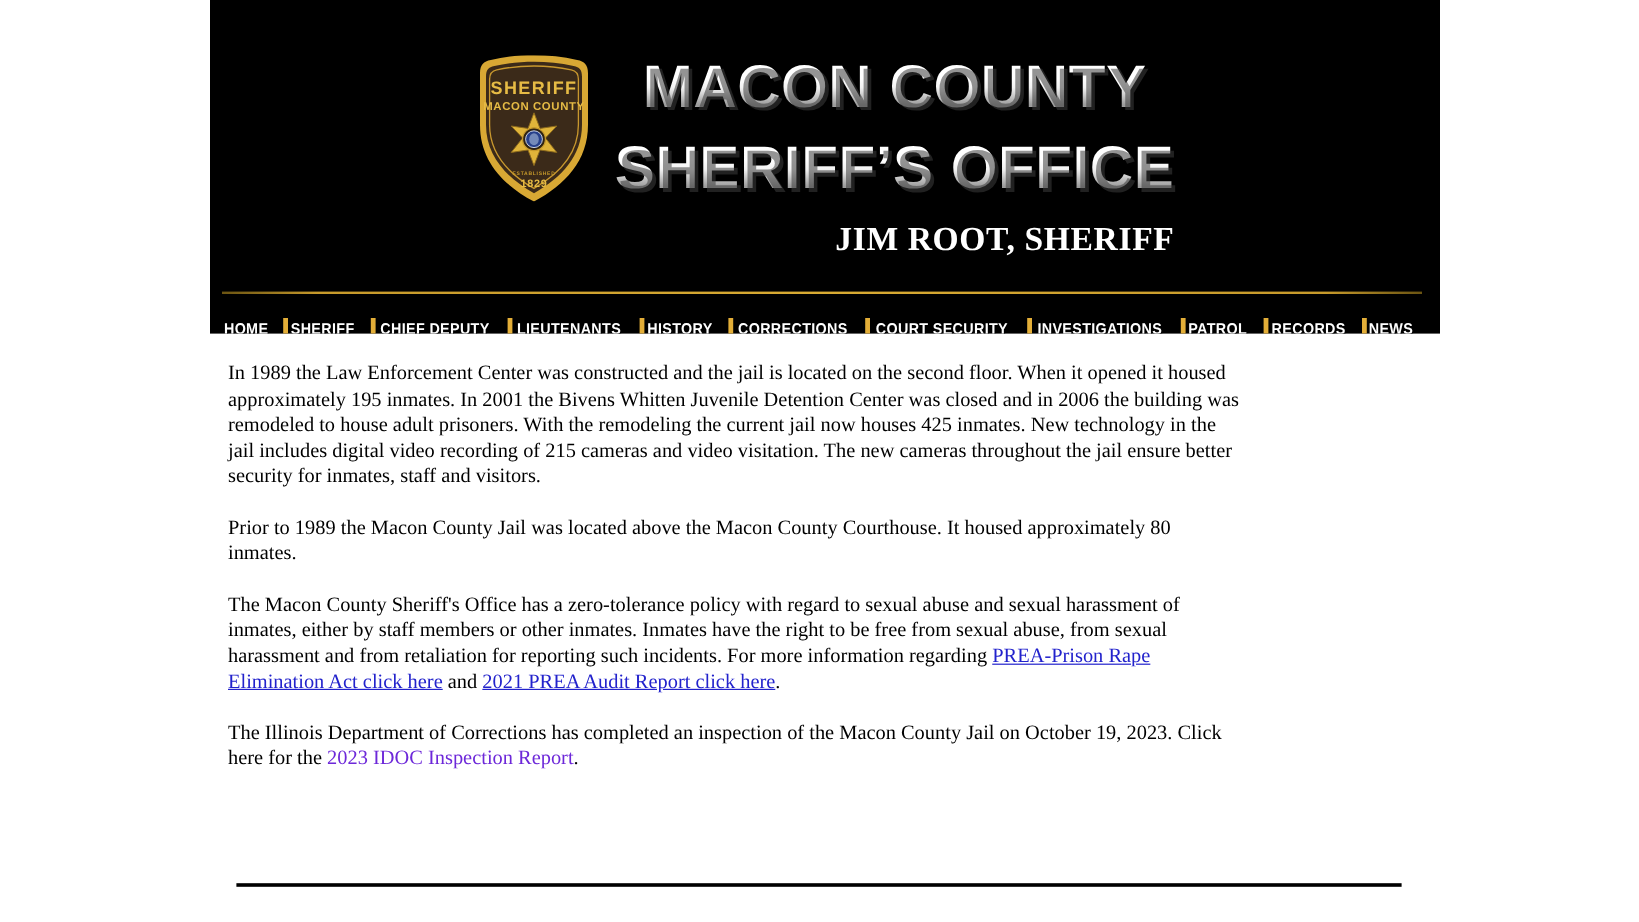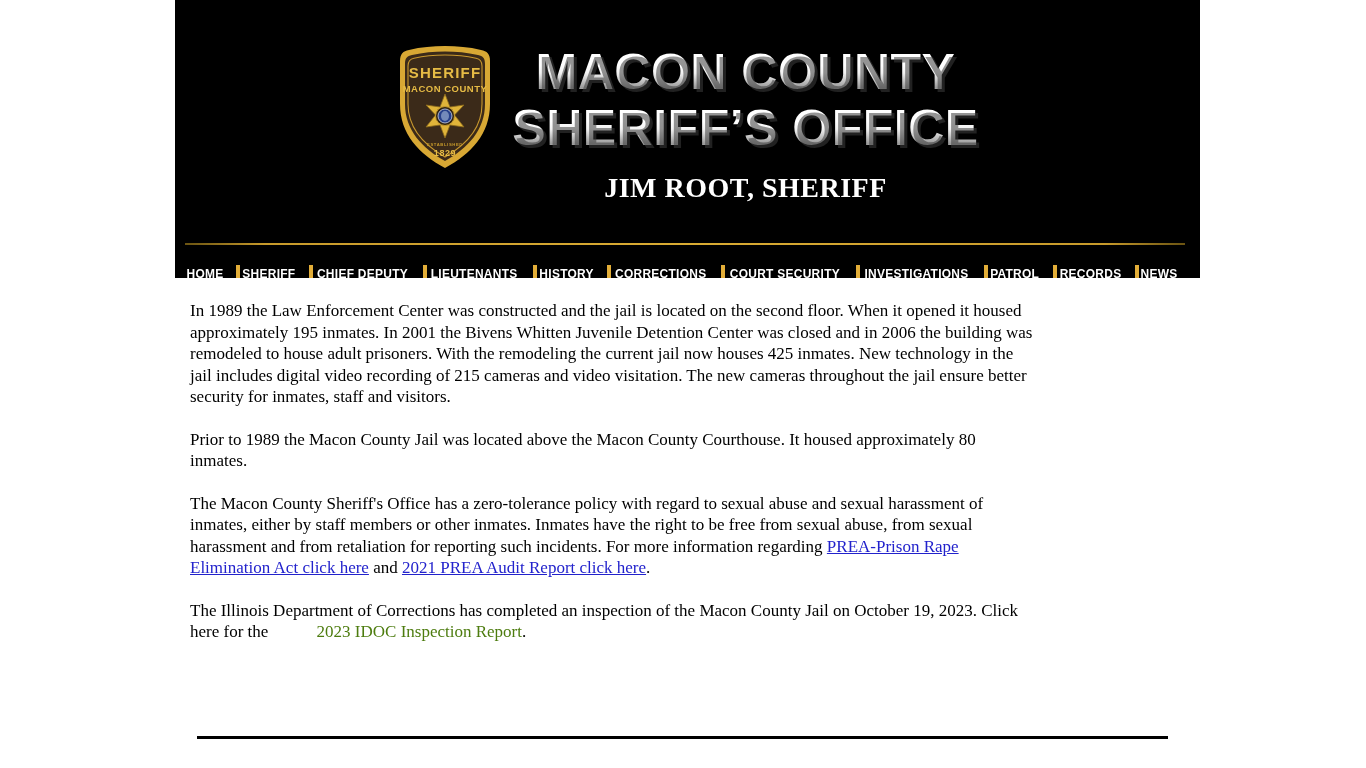--- a/index.html
+++ b/index.html
@@ -63,32 +63,33 @@
     margin: 0;
     white-space: nowrap;
     background: linear-gradient(to bottom, #ffffff 0%, #ffffff 38%, #f2f2f2 52%, #9a9a9a 78%, #d9d9d9 100%);
     -webkit-background-clip: text;
     background-clip: text;
     color: transparent;
     -webkit-text-fill-color: transparent;
     text-shadow: 3px 3px 0 rgba(60,60,60,0.55);
     transform: scaleX(1.0);
   }
-  .big-title-2 { margin-top: 0; }
+  .big-title-2 { margin-top: 12px; }
 
   .sheriff-name {
     font-family: "Liberation Serif", "DejaVu Serif", serif;
     font-weight: bold;
     font-size: 28px;
     line-height: 32px;
     letter-spacing: 0.5px;
     color: #ffffff;
     margin: 16px 0 0 0;
     white-space: nowrap;
     text-shadow: 2px 2px 2px rgba(0,0,0,0.9);
+    text-align: right;
   }
 
   
   #nav-rule {
     position: absolute;
     left: 10px;
     top: 243px;
     width: 1000px;
     height: 2px;
     background: linear-gradient(to right, #6b5412 0%, #c79a2b 8%, #d9ab33 50%, #c79a2b 92%, #6b5412 100%);
@@ -146,23 +147,22 @@
     line-height: 21.5px;
     color: #000000;
     margin: 0 0 21px 0;
     text-align: left;
   }
   a.body-link {
     color: #2222cc;
     text-decoration: underline;
   }
   a.body-link-plain {
-    color: #4d7c0f;
+    color: #6d28d9;
     text-decoration: none;
-    margin-left: 44px;
   }
 
   
   #bottom-rule {
     position: absolute;
     left: 197px;
     top: 736px;
     width: 971px;
     height: 3px;
     background: #000000;

